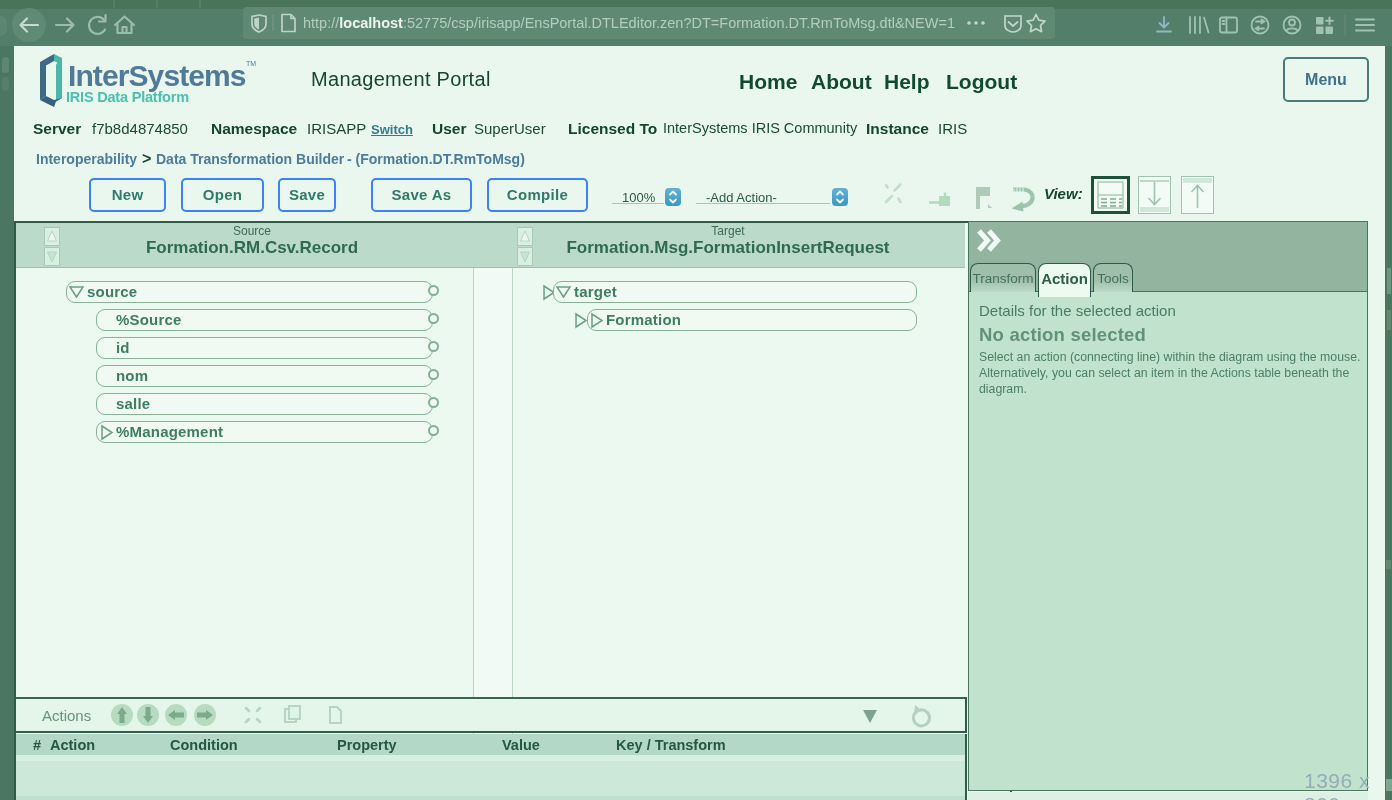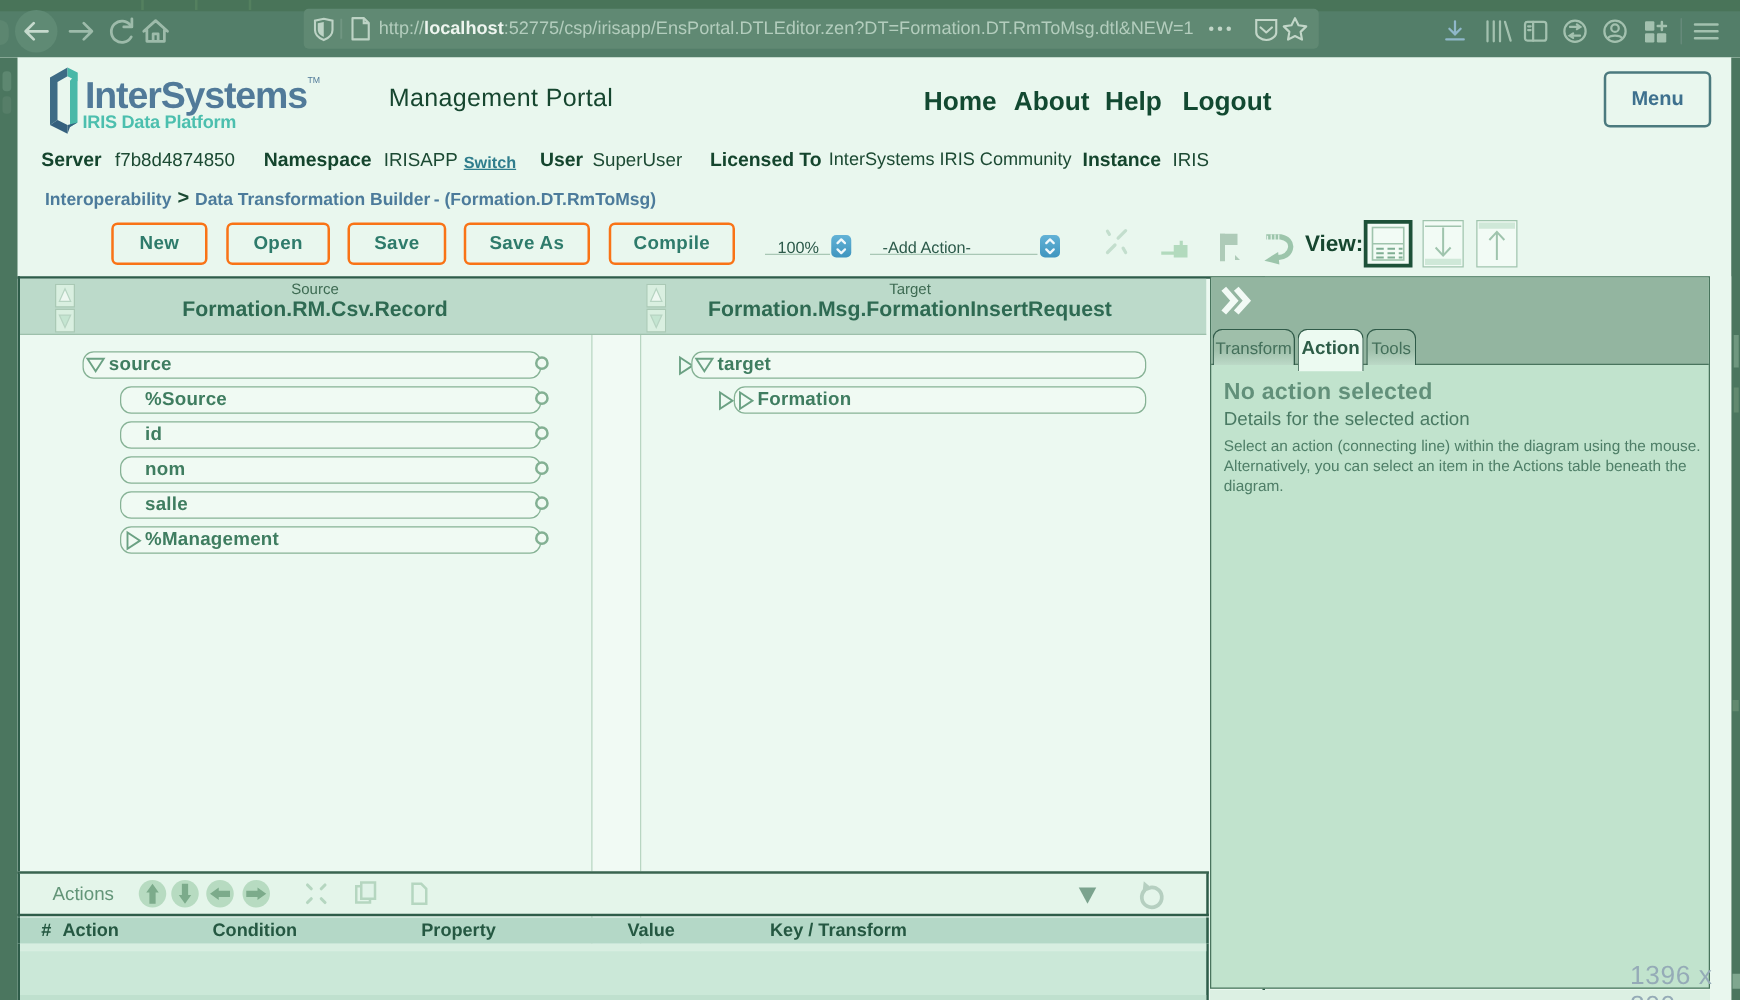--- a/index.html
+++ b/index.html
@@ -29,29 +29,29 @@
 #inforow b, #inforow span { position:absolute; top:0; white-space:nowrap; }
 #inforow b { color:#14452d; font-size:15.5px; }
 #switch { font-size:13px; color:#2f7d8c; text-decoration:underline; font-weight:bold; top:2px !important; }
 
 
 #crumb { position:absolute; left:0; top:151px; font-size:14px; font-weight:bold; color:#4c7b9b; }
 #crumb span { position:absolute; top:0; white-space:nowrap; }
 #crumb .gt { color:#1a4a33; font-size:16px; top:-1px; }
 
 
-.tbtn { position:absolute; top:178px; height:34px; border:2px solid #f97316; border-radius:5px; color:#2e7b6b; font-weight:bold; font-size:15px; text-align:center; background:transparent; letter-spacing:0.3px; }
+.tbtn { position:absolute; top:178px; height:34px; border:2px solid #3b82f6; border-radius:5px; color:#2e7b6b; font-weight:bold; font-size:15px; text-align:center; background:transparent; letter-spacing:0.3px; }
 .tbtn span { display:block; margin-top:6px; }
 
 .selectline { position:absolute; top:203px; height:1px; background:#a9c7b5; }
 .seltext { position:absolute; font-size:14px; color:#2c5a4a; }
 .stepper { position:absolute; top:188px; width:16px; height:18px; border-radius:4px; background:linear-gradient(#62b2d6,#3f95bf); }
 .stepper svg { position:absolute; left:0; top:0; }
 
-#viewlabel { position:absolute; left:1044px; top:185px; font-size:18px; font-weight:bold; color:#16462f; }
+#viewlabel { position:absolute; left:1044px; top:185px; font-size:15px; font-weight:bold; color:#16462f;font-style:italic; }
 .viewbtn { position:absolute; top:176px; height:38px; background:#f2fbf5; }
 
 
 #diagram { position:absolute; left:14px; top:221px; width:998px; height:579px; border:2px solid #2e5c49; border-bottom:none; background:#ecf9f1; }
 #dheader { position:absolute; left:0; top:0; width:949px; height:45px; background:#bcdaca; border-bottom:1px solid #9dc0ab; }
 .dtitle-s { font-size:12px; color:#3e6b53; text-align:center; }
 .dtitle-b { font-size:17px; font-weight:bold; color:#2e6a52; text-align:center; }
 
 
 .trow { position:absolute; height:22px; border:1.5px solid #86b295; border-radius:9px; background:#f0faf3; }
@@ -211,21 +211,21 @@
     <span style="left:156px">Data Transformation Builder</span>
     <span style="left:347px">- (Formation.DT.RmToMsg)</span>
   </div>
 
   <div class="tbtn" style="left:89px;width:77px">
       <span>New</span>
     </div>
   <div class="tbtn" style="left:181px;width:83px">
       <span>Open</span>
     </div>
-  <div class="tbtn" style="left:278px;width:79px">
+  <div class="tbtn" style="left:278px;width:58px">
       <span>Save</span>
     </div>
   <div class="tbtn" style="left:371px;width:101px">
       <span>Save As</span>
     </div>
   <div class="tbtn" style="left:487px;width:101px">
       <span>Compile</span>
     </div>
 
   <div class="seltext" style="left:622px;top:190px;font-size:13px">100%</div>
@@ -422,22 +422,22 @@
     <svg class="abs" style="left:7px;top:5px" width="28" height="28">
         <g stroke="#f2faf5" stroke-width="5" fill="none" stroke-linejoin="miter">
           <path d="M3 4 L11.5 13.5 L3 23"></path>
           <path d="M13 4 L21.5 13.5 L13 23"></path>
         </g>
       </svg>
     <div class="tab" style="left:1px;width:66px;line-height:29px">Transform</div>
     <div class="tab active" style="left:69px;width:53px;line-height:29px">Action</div>
     <div class="tab" style="left:124px;width:40px;line-height:29px">Tools</div>
     <div id="rbody">
+      <div style="font-size:15px;color:#4a7a63;margin-bottom:5px">Details for the selected action</div>
       <div style="font-size:18.5px;font-weight:bold;color:#62907a;margin-bottom:3px;letter-spacing:0.2px">No action selected</div>
-      <div style="font-size:15px;color:#4a7a63;margin-bottom:5px">Details for the selected action</div>
       <div style="font-size:12.3px;color:#4e7e67;line-height:16px;white-space:nowrap">Select an action (connecting line) within the diagram using the mouse.<br>Alternatively, you can select an item in the Actions table beneath the<br>diagram.</div>
     </div>
   </div>
   <div id="rgutter"></div>
   <div class="abs" style="left:968px;top:792px;width:400px;height:8px;background:#dcf0e3"></div>
 
   <div id="sizelabel">1396 x 800</div>
 
   <div class="abs" style="left:2px;top:57px;width:7px;height:16px;background:#5d8770;border-radius:3px"></div>
   <div class="abs" style="left:2px;top:77px;width:7px;height:14px;background:#567e68;border-radius:3px"></div>

